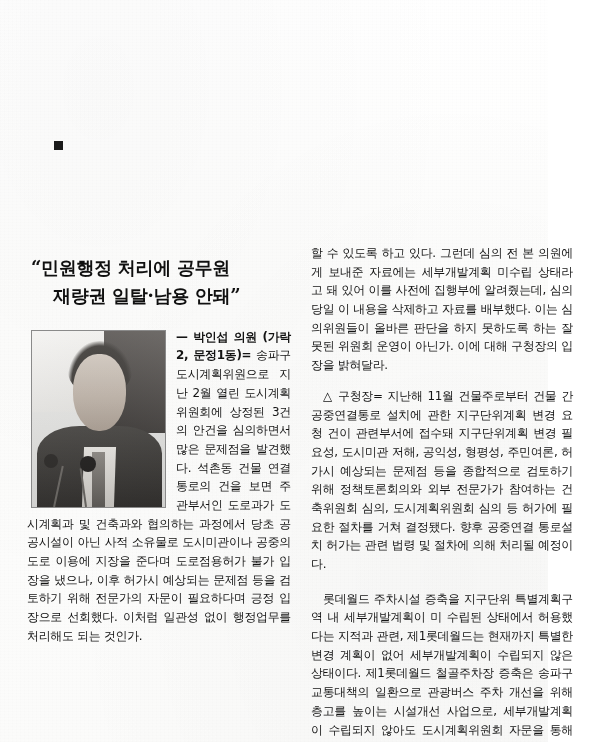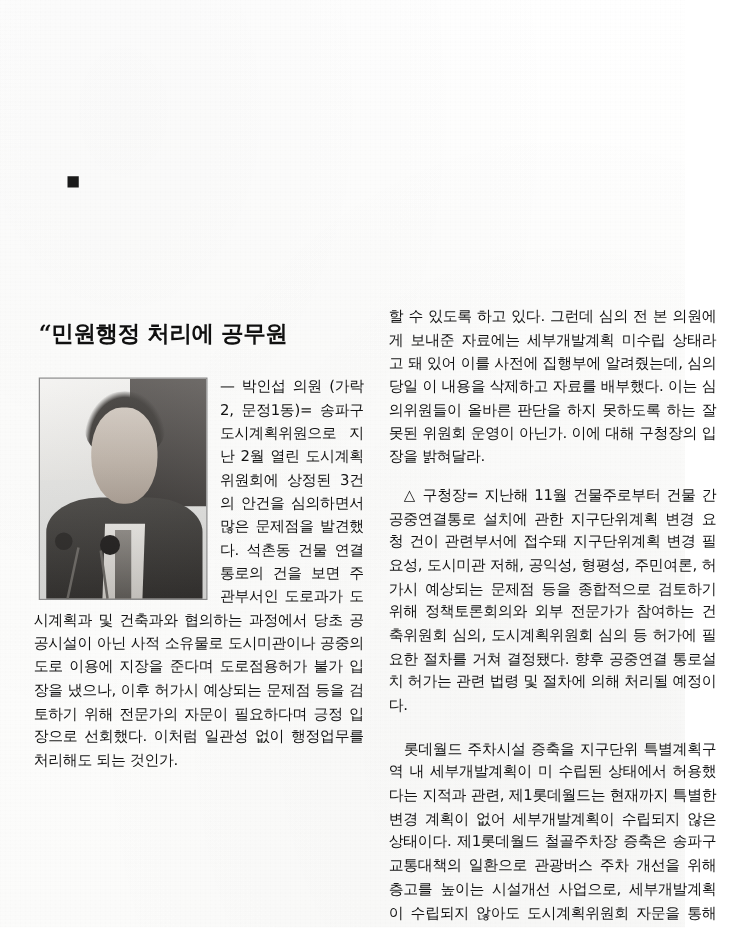--- a/index.html
+++ b/index.html
@@ -205,21 +205,21 @@
   .photo .stem2 {
     position: absolute; left: 40%; bottom: 0; width: 2px; height: 22%;
     background: #6a6763; transform: rotate(-8deg); transform-origin: bottom;
   }
   .photo .veil {
     position: absolute; inset: 0;
     background: linear-gradient(180deg, rgba(255,255,255,0.10), rgba(0,0,0,0.06));
   }
 
   .byline {
-    font-weight: 400;
+    font-weight: 700;
   }
   p.body-p {
     margin: 0;
     text-indent: 12px;
   }
   p.body-p.noindent { text-indent: 0; }
   p.body-p + p.body-p { margin-top: 16px; }
 
   .spacer-sm { height: 12px; }
 
@@ -246,20 +246,21 @@
   </div>
 
   <div class="lead">송파구의회는 28일 제207회 임시회 2차 본회의를 열고, 박춘희 구청장을 상대로 10명의 의원이 나서 구정 전반에 대한 질의를 벌였다.</div>
 
   <div class="columns">
 
     <div class="col col-left">
 
       <div class="quote-head">
         <span class="l1">“민원행정 처리에 공무원</span>
+        <span class="l2">재량권 일탈·남용 안돼”</span>
       </div>
 
       <div class="photo">
         <div class="bg-light"></div>
         <div class="bg-dark"></div>
         <div class="suit"></div>
         <div class="shirt"></div>
         <div class="tie"></div>
         <div class="hair"></div>
         <div class="face"></div>

